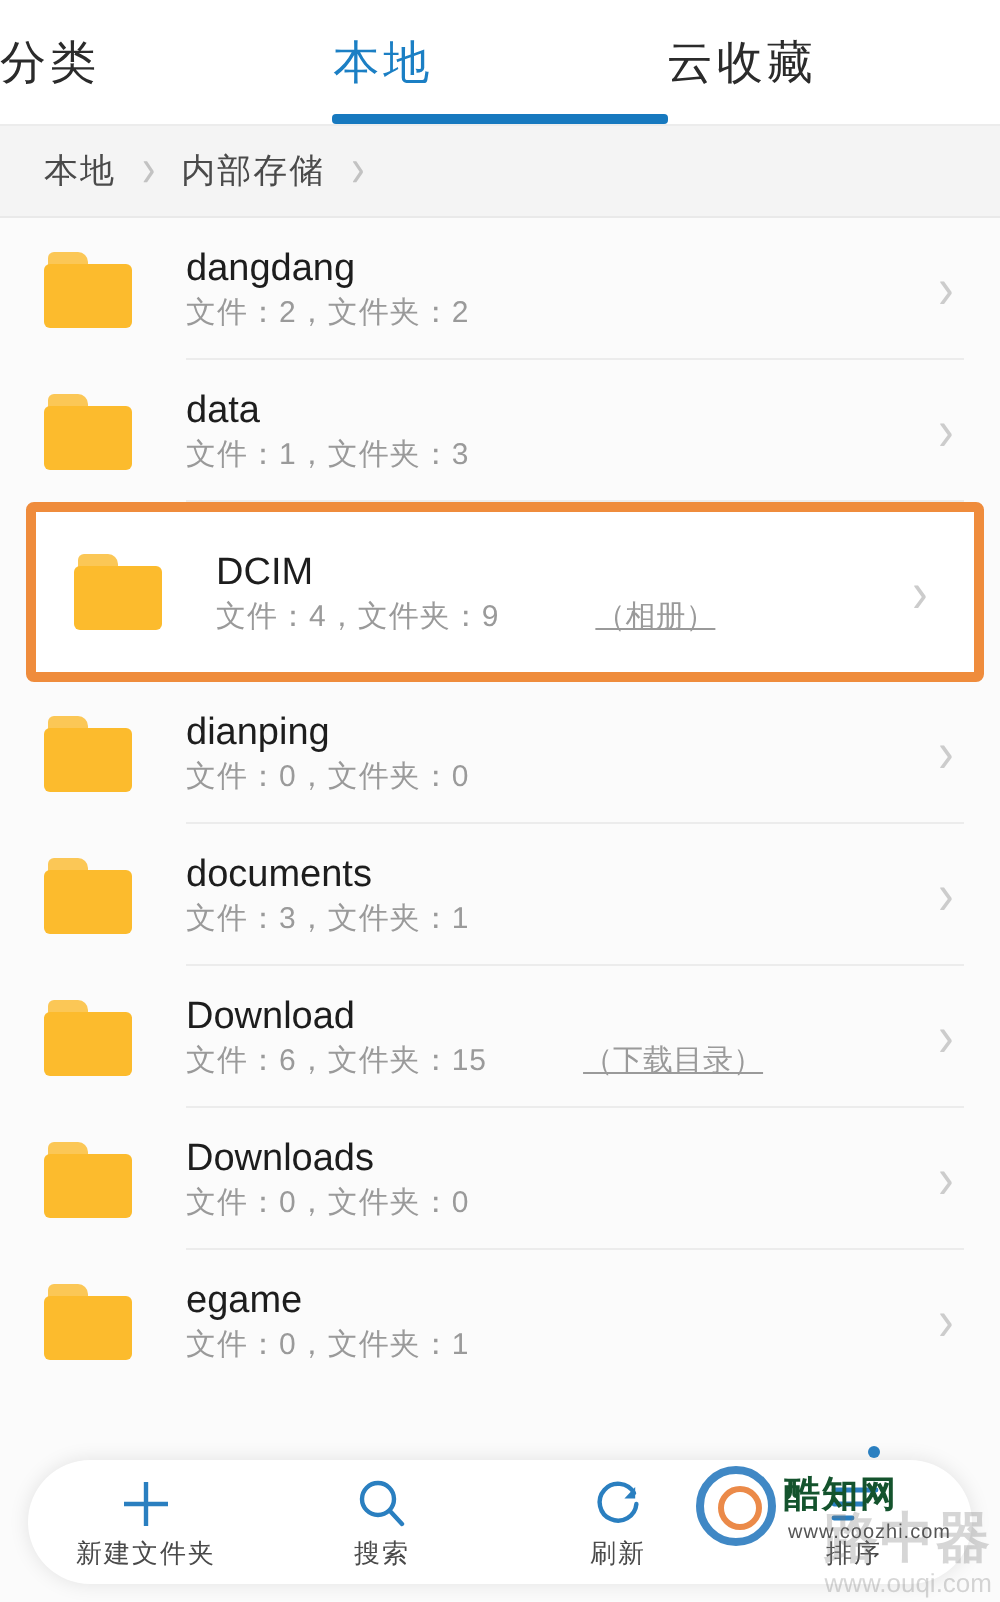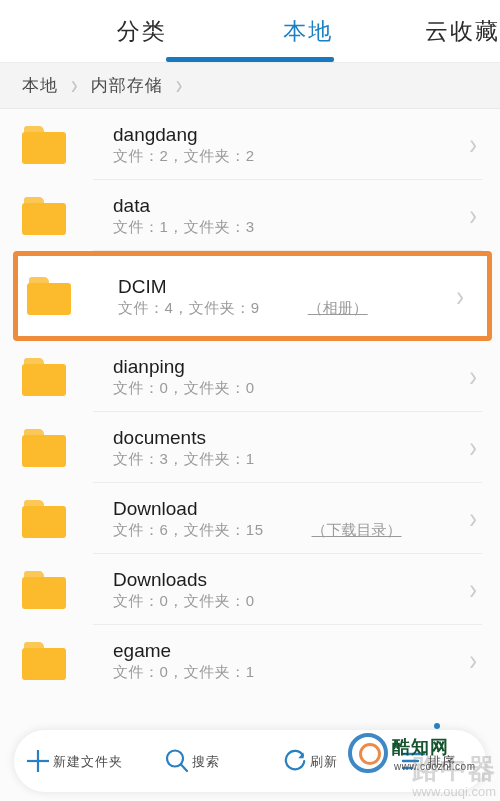--- a/index.html
+++ b/index.html
@@ -19,21 +19,21 @@
   .tabbar {
     height: 62px;
     background: #ffffff;
     display: flex;
     align-items: center;
     position: relative;
     border-bottom: 1px solid #ececec;
   }
   .tab {
     flex: 1;
-    text-align: right;
+    text-align: left;
     font-size: 23px;
     color: #2b2b2b;
     letter-spacing: 2px;
     height: 62px;
     line-height: 62px;
     position: relative;
     cursor: pointer;
   }
   .tab.active {
     color: #1b7fc4;
@@ -80,21 +80,20 @@
   }
   .row {
     height: 71px;
     display: flex;
     align-items: center;
     padding-left: 22px;
     padding-right: 16px;
     position: relative;
     box-sizing: border-box;
     cursor: pointer;
-    gap: 20px;
   }
   .row .divider {
     position: absolute;
     left: 93px;
     right: 18px;
     bottom: 0;
     height: 1px;
     background: #ececec;
   }
   .row:last-child .divider { display: none; }
@@ -165,41 +164,41 @@
     text-align: center;
     transform: scaleY(1.25);
   }
 
   
   .row.highlight {
     border: 5px solid #ef8c3c;
     border-radius: 4px;
     background: #ffffff;
     margin: 0 8px 0 13px;
-    padding-left: 9px;
+    padding-left: 19px;
     height: 90px;
   }
 
   
   .toolbar {
     position: absolute;
     left: 14px;
     right: 14px;
     bottom: 9px;
     height: 62px;
     background: #ffffff;
     border-radius: 31px;
     box-shadow: 0 0 10px rgba(0,0,0,0.10);
     display: flex;
     align-items: center;
   }
   .tool {
     flex: 1;
     display: flex;
-    flex-direction: row;
+    flex-direction: column;
     align-items: center;
     justify-content: center;
     cursor: pointer;
   }
   .tool .glyph {
     height: 30px;
     display: flex;
     align-items: center;
     justify-content: center;
     color: #2a7fc0;

